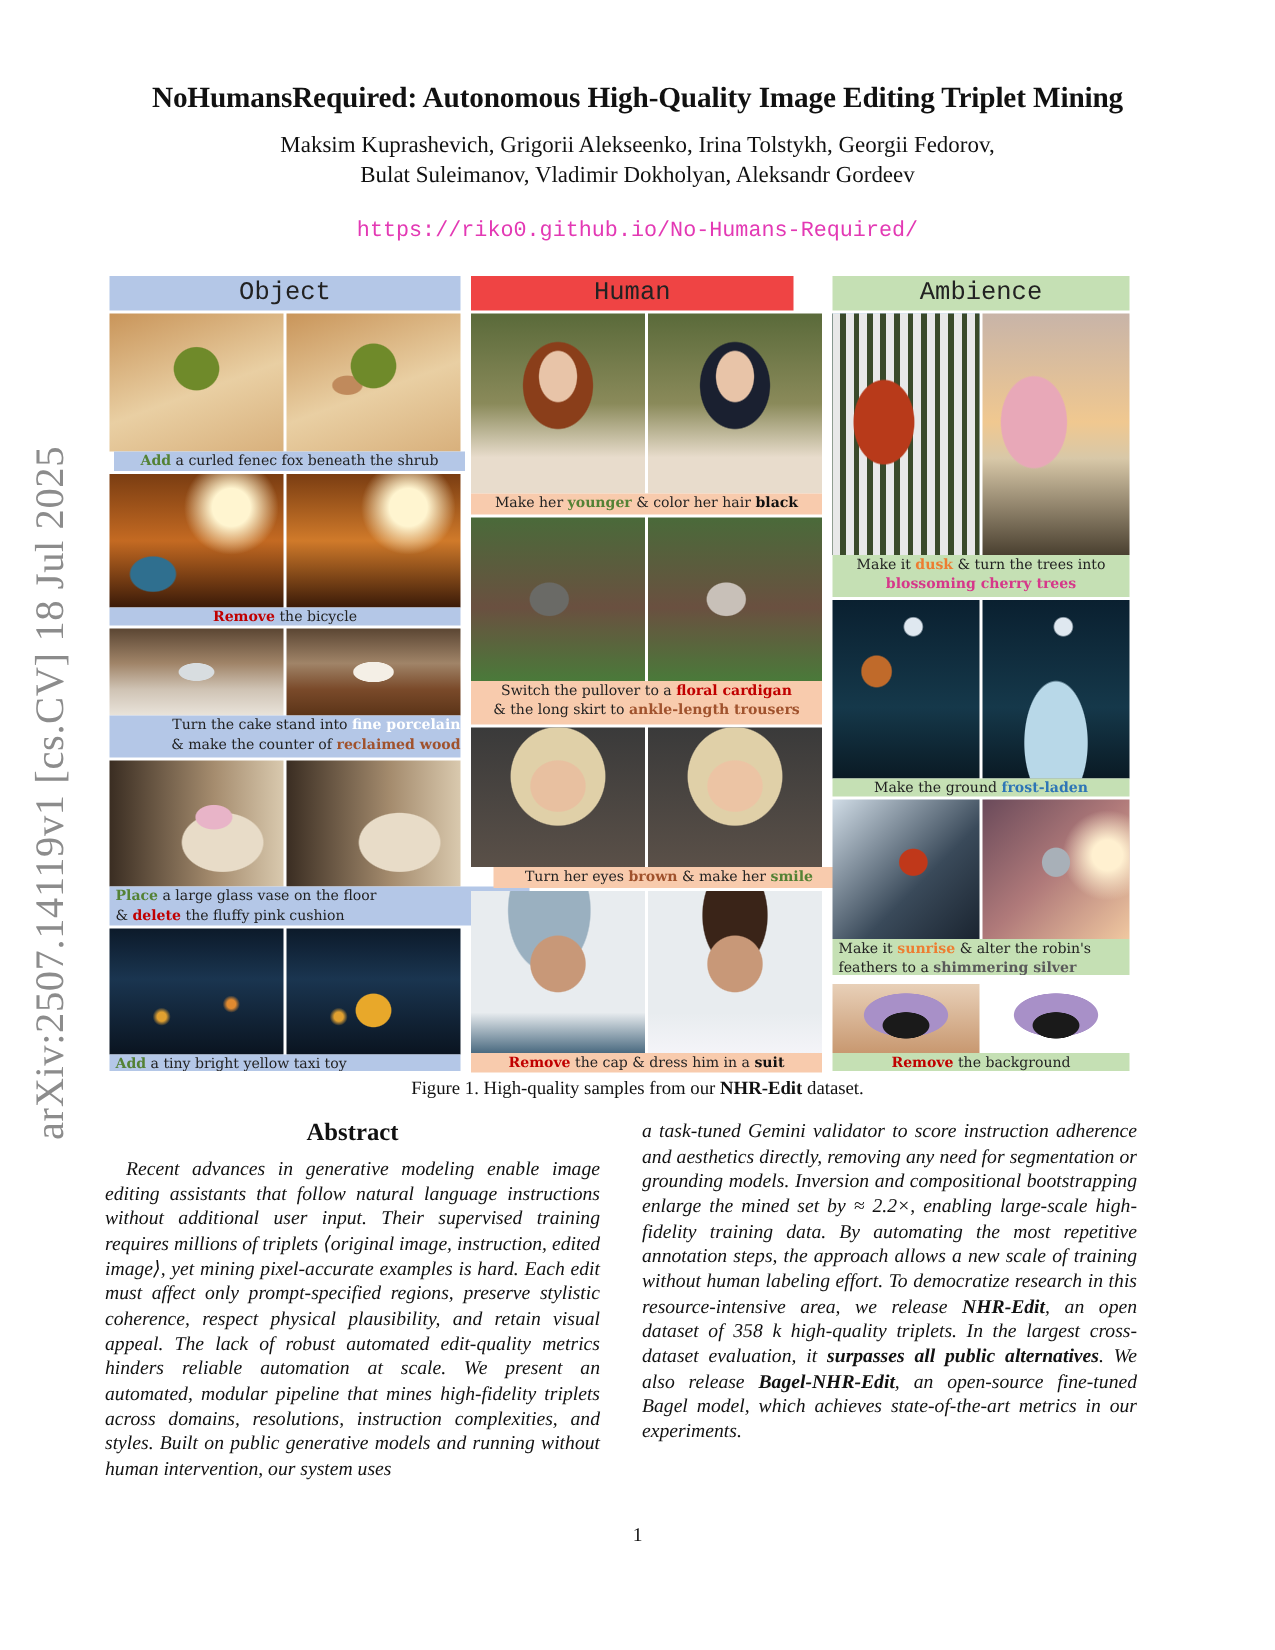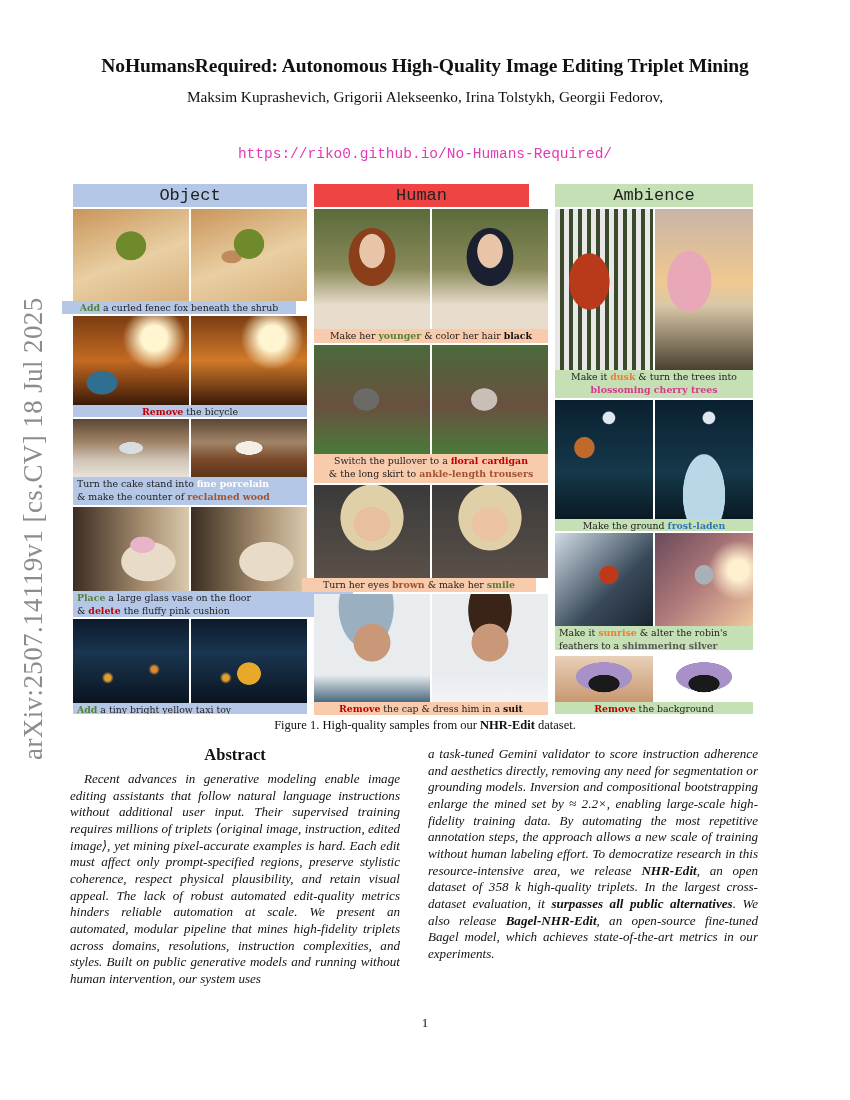--- a/index.html
+++ b/index.html
@@ -23,42 +23,43 @@
   .colL { left: 70px; width: 330px; top: 771px; }
   .colR { left: 428px; width: 330px; top: 746px; }
   .pnum { left: 0; width: 850px; top: 1015px; text-align: center; font-size: 13px; }
 </style>
 </head>
 <body>
 
 <div class="abs title">NoHumansRequired: Autonomous High-Quality Image Editing Triplet Mining</div>
 <div class="abs authors">
   <div>Maksim Kuprashevich, Grigorii Alekseenko, Irina Tolstykh, Georgii Fedorov,</div>
+  <div>Bulat Suleimanov, Vladimir Dokholyan, Aleksandr Gordeev</div>
 </div>
 <div class="abs url">https://riko0.github.io/No-Humans-Required/</div>
 
 <div class="abs arxiv">arXiv:2507.14119v1  [cs.CV]  18 Jul 2025</div>
 
 <div id="figure">
     <div class="abs colhdr" style="left: 73px; top: 184px; width: 234px; background: rgb(180, 199, 231);">Object</div>
     <div class="abs pair" style="left: 73px; top: 209px; width: 234px; height: 92px;">
       <div class="img" style="background: radial-gradient(at 50% 40%, rgb(111, 138, 42) 0px, rgb(111, 138, 42) 18%, transparent 19%), linear-gradient(160deg, rgb(201, 149, 90), rgb(233, 207, 163) 55%, rgb(216, 176, 124));"></div>
       <div class="img" style="background: radial-gradient(at 50% 38%, rgb(111, 138, 42) 0px, rgb(111, 138, 42) 18%, transparent 19%), radial-gradient(at 35% 52%, rgb(192, 138, 92) 0px, rgb(192, 138, 92) 9%, transparent 10%), linear-gradient(160deg, rgb(201, 149, 90), rgb(233, 207, 163) 55%, rgb(216, 176, 124));"></div>
     </div>
-    <div class="abs cap" style="left: 62px; top: 301px; width: 234px; height: 13px; background: rgb(180, 199, 231);"><b style="color: rgb(84, 130, 53);">Add</b><span> a curled fenec fox beneath the shrub</span></div>
+    <div class="abs cap" style="left: 76px; top: 301px; width: 234px; height: 13px; background: rgb(180, 199, 231);"><b style="color: rgb(84, 130, 53);">Add</b><span> a curled fenec fox beneath the shrub</span></div>
     <div class="abs pair" style="left: 73px; top: 316px; width: 234px; height: 89px;">
       <div class="img" style="background: radial-gradient(at 25% 75%, rgb(47, 111, 143) 0px, rgb(47, 111, 143) 12%, transparent 13%), radial-gradient(circle at 70% 25%, rgb(255, 245, 208) 0px, rgb(255, 245, 208) 12%, transparent 30%), linear-gradient(rgb(122, 61, 18), rgb(196, 106, 34) 50%, rgb(58, 26, 8));"></div>
       <div class="img" style="background: radial-gradient(circle at 70% 25%, rgb(255, 245, 208) 0px, rgb(255, 245, 208) 12%, transparent 30%), linear-gradient(rgb(122, 61, 18), rgb(208, 122, 42) 50%, rgb(58, 26, 8));"></div>
     </div>
     <div class="abs cap" style="left: 73px; top: 405px; width: 234px; height: 12px; background: rgb(180, 199, 231);"><b style="color: rgb(192, 0, 0);">Remove</b><span> the bicycle</span></div>
     <div class="abs pair" style="left: 73px; top: 419px; width: 234px; height: 58px;">
       <div class="img" style="background: radial-gradient(rgb(216, 221, 224) 0px, rgb(216, 221, 224) 14%, transparent 15%), linear-gradient(rgb(91, 70, 51), rgb(160, 132, 104) 40%, rgb(207, 195, 180) 70%, rgb(233, 227, 218));"></div>
       <div class="img" style="background: radial-gradient(rgb(244, 239, 230) 0px, rgb(244, 239, 230) 16%, transparent 17%), linear-gradient(rgb(91, 70, 51), rgb(160, 132, 104) 40%, rgb(122, 74, 42) 70%, rgb(91, 52, 24));"></div>
     </div>
-    <div class="abs cap left" style="left: 73px; top: 477px; width: 234px; height: 28px; background: rgb(180, 199, 231);"><span>Turn the cake stand into </span><b style="color: rgb(255, 255, 255);">fine porcelain</b><br><span>&amp; make the counter of </span><b style="color: rgb(160, 82, 45);">reclaimed wood</b></div>
+    <div class="abs cap left" style="left: 73px; top: 477px; width: 234px; height: 28px; background: rgb(180, 199, 231); text-align: right;"><span>Turn the cake stand into </span><b style="color: rgb(255, 255, 255);">fine porcelain</b><br><span>&amp; make the counter of </span><b style="color: rgb(160, 82, 45);">reclaimed wood</b></div>
     <div class="abs pair" style="left: 73px; top: 507px; width: 234px; height: 84px;">
       <div class="img" style="background: radial-gradient(at 60% 45%, rgb(232, 180, 200) 0px, rgb(232, 180, 200) 12%, transparent 13%), radial-gradient(at 65% 65%, rgb(232, 220, 200) 0px, rgb(232, 220, 200) 25%, transparent 26%), linear-gradient(90deg, rgb(58, 45, 34), rgb(165, 140, 110) 60%, rgb(217, 201, 174));"></div>
       <div class="img" style="background: radial-gradient(at 65% 65%, rgb(232, 220, 200) 0px, rgb(232, 220, 200) 25%, transparent 26%), linear-gradient(90deg, rgb(58, 45, 34), rgb(165, 140, 110) 60%, rgb(217, 201, 174));"></div>
     </div>
     <div class="abs cap left" style="left: 73px; top: 591px; width: 280px; height: 26px; background: rgb(180, 199, 231);"><b style="color: rgb(84, 130, 53);">Place</b><span> a large glass vase on the floor</span><br><span>&amp; </span><b style="color: rgb(192, 0, 0);">delete</b><span> the fluffy pink cushion</span></div>
     <div class="abs pair" style="left: 73px; top: 619px; width: 234px; height: 84px;">
       <div class="img" style="background: radial-gradient(circle at 30% 70%, rgb(224, 160, 48) 0px, rgb(224, 160, 48) 3%, transparent 6%), radial-gradient(circle at 70% 60%, rgb(224, 138, 48) 0px, rgb(224, 138, 48) 3%, transparent 6%), linear-gradient(rgb(12, 26, 42), rgb(26, 53, 80) 40%, rgb(10, 20, 32));"></div>
       <div class="img" style="background: radial-gradient(at 50% 65%, rgb(232, 168, 42) 0px, rgb(232, 168, 42) 14%, transparent 15%), radial-gradient(circle at 30% 70%, rgb(224, 160, 48) 0px, rgb(224, 160, 48) 3%, transparent 6%), linear-gradient(rgb(12, 26, 42), rgb(26, 53, 80) 40%, rgb(10, 20, 32));"></div>
     </div>
     <div class="abs cap left" style="left: 73px; top: 703px; width: 234px; height: 11px; background: rgb(180, 199, 231);"><b style="color: rgb(84, 130, 53);">Add</b><span> a tiny bright yellow taxi toy</span></div>
@@ -70,21 +71,21 @@
     <div class="abs cap" style="left: 314px; top: 329px; width: 234px; height: 14px; background: rgb(248, 203, 173);"><span>Make her </span><b style="color: rgb(84, 130, 53);">younger</b><span> &amp; color her hair </span><b style="color: rgb(17, 17, 17);">black</b></div>
     <div class="abs pair" style="left: 314px; top: 345px; width: 234px; height: 109px;">
       <div class="img" style="background: radial-gradient(at 45% 50%, rgb(106, 106, 102) 0px, rgb(106, 106, 102) 14%, transparent 15%), linear-gradient(rgb(74, 106, 58), rgb(106, 80, 64) 55%, rgb(74, 122, 58));"></div>
       <div class="img" style="background: radial-gradient(at 45% 50%, rgb(200, 192, 184) 0px, rgb(200, 192, 184) 14%, transparent 15%), linear-gradient(rgb(74, 106, 58), rgb(106, 80, 64) 55%, rgb(74, 122, 58));"></div>
     </div>
     <div class="abs cap" style="left: 314px; top: 454px; width: 234px; height: 29px; background: rgb(248, 203, 173);"><span>Switch the pullover to a </span><b style="color: rgb(192, 0, 0);">floral cardigan</b><br><span>&amp; the long skirt to </span><b style="color: rgb(160, 82, 45);">ankle-length trousers</b></div>
     <div class="abs pair" style="left: 314px; top: 485px; width: 234px; height: 93px;">
       <div class="img" style="background: radial-gradient(at 50% 42%, rgb(232, 192, 160) 0px, rgb(232, 192, 160) 22%, transparent 23%), radial-gradient(at 50% 35%, rgb(224, 208, 168) 0px, rgb(224, 208, 168) 38%, transparent 39%), linear-gradient(rgb(58, 58, 58), rgb(90, 80, 72));"></div>
       <div class="img" style="background: radial-gradient(at 50% 42%, rgb(236, 196, 164) 0px, rgb(236, 196, 164) 22%, transparent 23%), radial-gradient(at 50% 35%, rgb(224, 208, 168) 0px, rgb(224, 208, 168) 38%, transparent 39%), linear-gradient(rgb(58, 58, 58), rgb(90, 80, 72));"></div>
     </div>
-    <div class="abs cap" style="left: 302px; top: 578px; width: 234px; height: 14px; background: rgb(248, 203, 173);"><span>Turn her eyes </span><b style="color: rgb(160, 82, 45);">brown</b><span> &amp; make her </span><b style="color: rgb(84, 130, 53);">smile</b></div>
+    <div class="abs cap" style="left: 329px; top: 578px; width: 234px; height: 14px; background: rgb(248, 203, 173);"><span>Turn her eyes </span><b style="color: rgb(160, 82, 45);">brown</b><span> &amp; make her </span><b style="color: rgb(84, 130, 53);">smile</b></div>
     <div class="abs pair" style="left: 314px; top: 594px; width: 234px; height: 108px;">
       <div class="img" style="background: radial-gradient(at 50% 45%, rgb(200, 152, 120) 0px, rgb(200, 152, 120) 22%, transparent 23%), radial-gradient(at 45% 12%, rgb(154, 176, 192) 0px, rgb(154, 176, 192) 30%, transparent 31%), linear-gradient(rgb(232, 236, 239), rgb(232, 236, 239) 75%, rgb(74, 106, 128));"></div>
       <div class="img" style="background: radial-gradient(at 50% 45%, rgb(200, 152, 120) 0px, rgb(200, 152, 120) 22%, transparent 23%), radial-gradient(at 50% 15%, rgb(58, 36, 24) 0px, rgb(58, 36, 24) 26%, transparent 27%), linear-gradient(rgb(232, 236, 239), rgb(232, 236, 239) 75%, rgb(244, 244, 248));"></div>
     </div>
     <div class="abs cap" style="left: 314px; top: 702px; width: 234px; height: 13px; background: rgb(248, 203, 173);"><b style="color: rgb(192, 0, 0);">Remove</b><span> the cap &amp; dress him in a </span><b style="color: rgb(17, 17, 17);">suit</b></div>
     <div class="abs colhdr" style="left: 555px; top: 184px; width: 198px; background: rgb(197, 224, 180);">Ambience</div>
     <div class="abs pair" style="left: 555px; top: 209px; width: 198px; height: 161px;">
       <div class="img" style="background: radial-gradient(at 35% 45%, rgb(184, 58, 26) 0px, rgb(184, 58, 26) 22%, transparent 23%), repeating-linear-gradient(90deg, rgb(232, 232, 232) 0px, rgb(232, 232, 232) 5px, rgb(58, 74, 42) 5px, rgb(58, 74, 42) 9px), linear-gradient(rgb(156, 196, 232), rgb(207, 228, 242) 50%);"></div>
       <div class="img" style="background: radial-gradient(at 35% 45%, rgb(232, 168, 184) 0px, rgb(232, 168, 184) 24%, transparent 25%), linear-gradient(rgb(200, 180, 168), rgb(240, 200, 144) 45%, rgb(216, 200, 168) 60%, rgb(74, 64, 48));"></div>
     </div>

